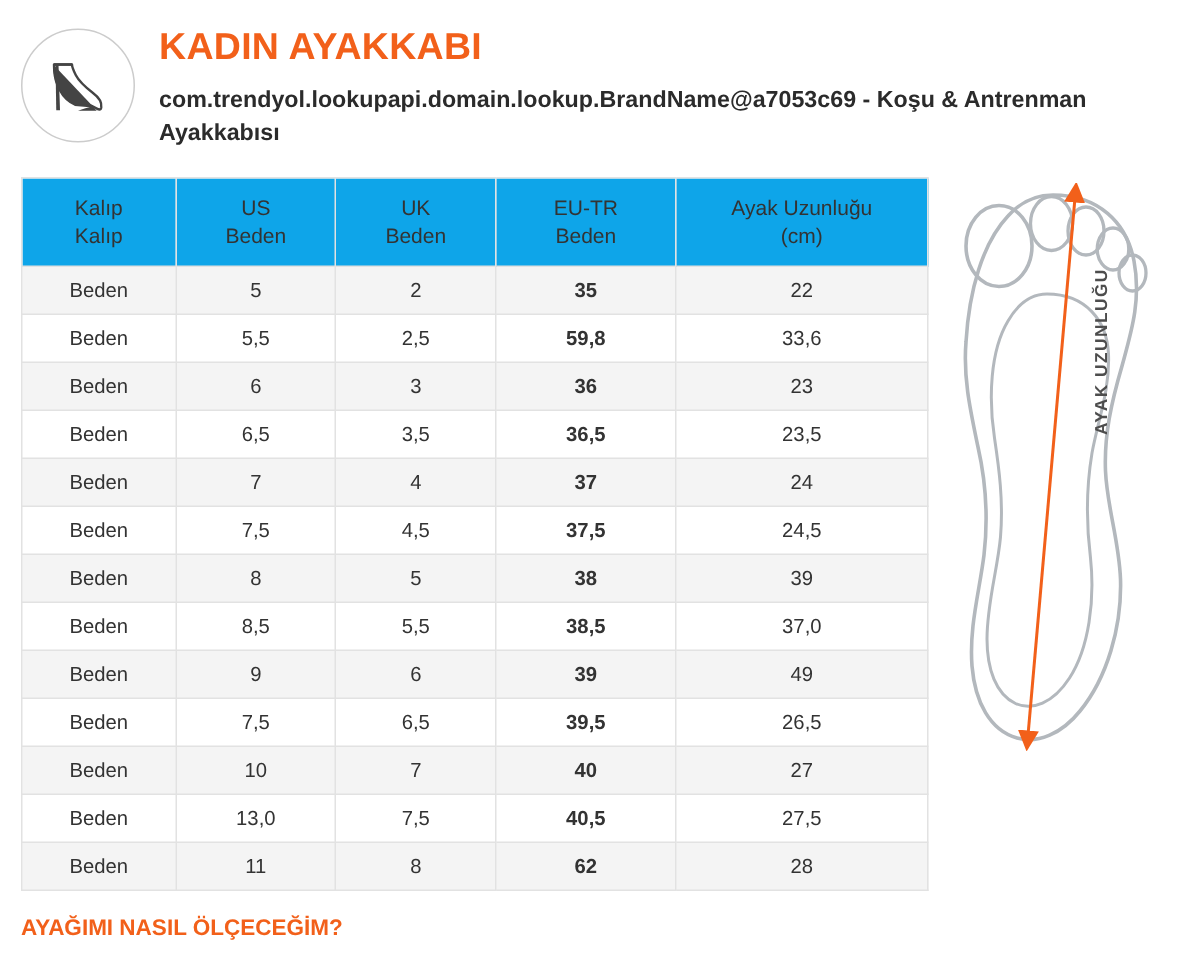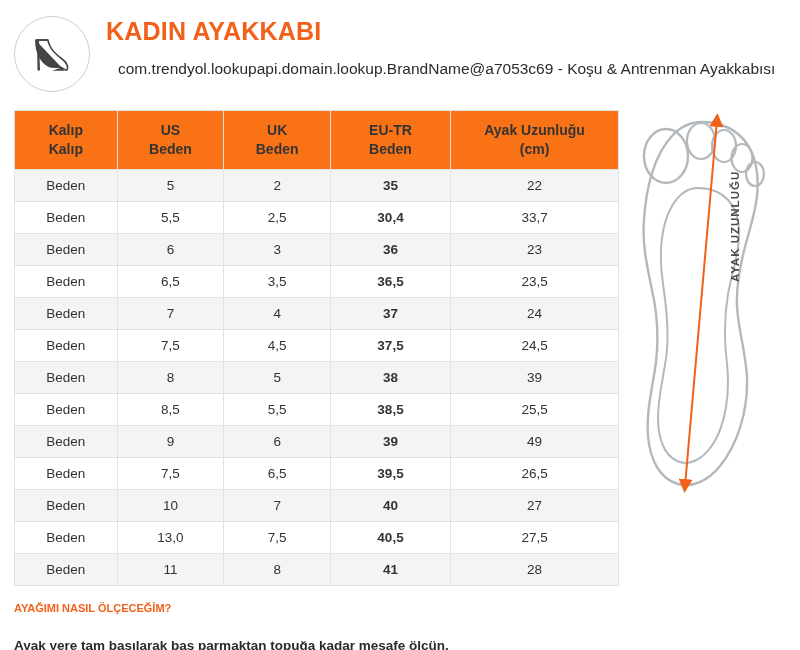--- a/index.html
+++ b/index.html
@@ -18,21 +18,21 @@
     position: relative;
     width: 800px;
     height: 650px;
     box-sizing: border-box;
     padding: 0;
   }
 
   
   .header {
     display: flex;
-    align-items: flex-end;
+    align-items: center;
     padding: 14px 4px 0 14px;
   }
   .logo-badge {
     flex: 0 0 auto;
     width: 74px;
     height: 74px;
     border-radius: 50%;
     border: 1.5px solid #cccccc;
     display: flex;
     align-items: center;
@@ -45,25 +45,25 @@
   .title {
     color: #f2601a;
     font-size: 25px;
     font-weight: bold;
     letter-spacing: 0.2px;
     margin: 0 0 10px 0;
     line-height: 1.1;
   }
   .subtitle {
     font-size: 15.5px;
-    font-weight: normal;
+    font-weight: bold;
     color: #2b2b2b;
     line-height: 1.45;
     max-width: 660px;
-    margin: 12px;
+    margin: 0;
   }
 
   
   .main {
     display: flex;
     align-items: flex-start;
     padding: 18px 14px 0 14px;
   }
 
   
@@ -76,25 +76,25 @@
     border-collapse: collapse;
     font-size: 13.5px;
   }
   table.size-table th,
   table.size-table td {
     border: 1px solid #e2e2e2;
     text-align: center;
     color: #333333;
   }
   table.size-table th {
-    font-weight: bold;
+    font-weight: normal;
     font-size: 14px;
     padding: 10px 4px;
     line-height: 1.35;
-    background: #f97316;
+    background: #0ea5e9;
   }
   table.size-table td {
     padding: 6px 4px;
     height: 19px;
   }
   table.size-table tbody tr:nth-child(odd) td {
     background: #f4f4f4;
   }
   table.size-table tbody tr:nth-child(even) td {
     background: #ffffff;
@@ -125,21 +125,21 @@
     color: #4d4d4d;
     white-space: nowrap;
   }
 
   
   .footer {
     padding: 16px 14px 0 14px;
   }
   .footer-question {
     color: #f2601a;
-    font-size: 11px;
+    font-size: 15px;
     font-weight: bold;
     margin: 0 0 24px 0;
   }
   .footer-answer {
     color: #2b2b2b;
     font-size: 13.5px;
     font-weight: bold;
     margin: 0;
   }
 </style>
@@ -197,22 +197,22 @@
               <td class="col-0">Beden</td>
               <td class="col-1">5</td>
               <td class="col-2">2</td>
               <td class="col-3">35</td>
               <td class="col-4">22</td>
             </tr>
             <tr>
               <td class="col-0">Beden</td>
               <td class="col-1">5,5</td>
               <td class="col-2">2,5</td>
-              <td class="col-3">30,4</td>
-              <td class="col-4">33,7</td>
+              <td class="col-3">59,8</td>
+              <td class="col-4">33,6</td>
             </tr>
             <tr>
               <td class="col-0">Beden</td>
               <td class="col-1">6</td>
               <td class="col-2">3</td>
               <td class="col-3">36</td>
               <td class="col-4">23</td>
             </tr>
             <tr>
               <td class="col-0">Beden</td>
@@ -240,21 +240,21 @@
               <td class="col-1">8</td>
               <td class="col-2">5</td>
               <td class="col-3">38</td>
               <td class="col-4">39</td>
             </tr>
             <tr>
               <td class="col-0">Beden</td>
               <td class="col-1">8,5</td>
               <td class="col-2">5,5</td>
               <td class="col-3">38,5</td>
-              <td class="col-4">25,5</td>
+              <td class="col-4">37,0</td>
             </tr>
             <tr>
               <td class="col-0">Beden</td>
               <td class="col-1">9</td>
               <td class="col-2">6</td>
               <td class="col-3">39</td>
               <td class="col-4">49</td>
             </tr>
             <tr>
               <td class="col-0">Beden</td>
@@ -274,21 +274,21 @@
               <td class="col-0">Beden</td>
               <td class="col-1">13,0</td>
               <td class="col-2">7,5</td>
               <td class="col-3">40,5</td>
               <td class="col-4">27,5</td>
             </tr>
             <tr>
               <td class="col-0">Beden</td>
               <td class="col-1">11</td>
               <td class="col-2">8</td>
-              <td class="col-3">41</td>
+              <td class="col-3">62</td>
               <td class="col-4">28</td>
             </tr>
           </tbody>
       </table>
     </div>
 
     <div class="foot-wrap">
       <svg width="165" height="400" viewBox="0 0 165 400" aria-hidden="true">
 
         <path d="M82 8

